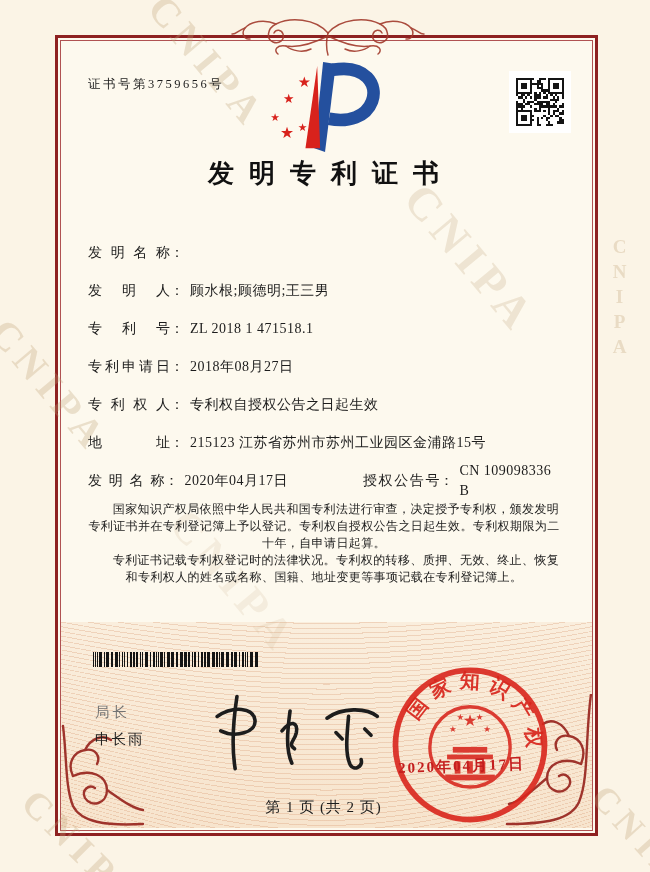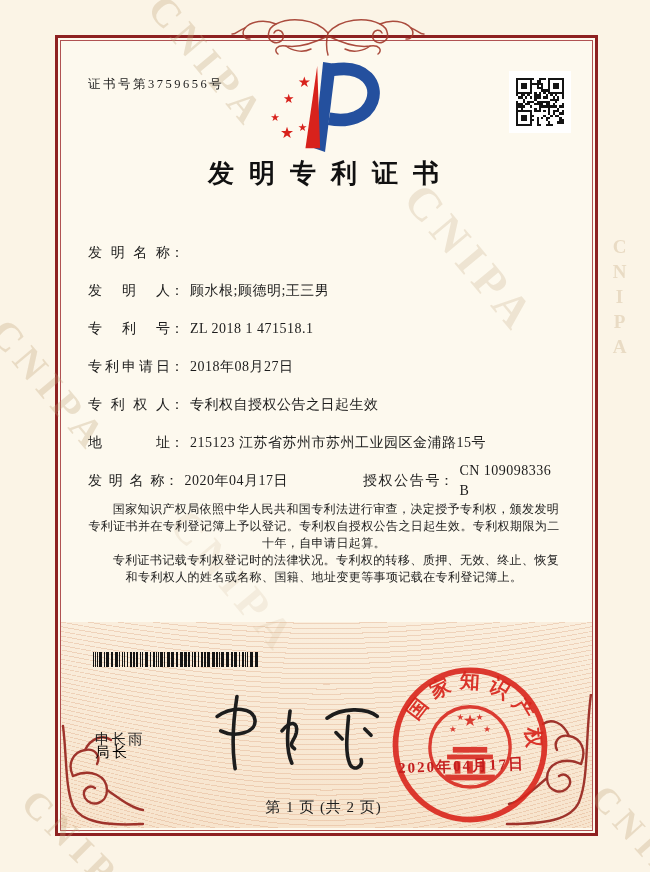--- a/index.html
+++ b/index.html
@@ -49,21 +49,21 @@
   .f-colon{margin-right:6px;}
   .f-val{letter-spacing:.5px;}
   .f-val1{display:inline-block; width:168px;}
   .gap2{margin-left:22px;font-family:Liberation Serif, serif;}
   
   .paras{position:absolute; left:88px; top:501px; width:472px;
     font-size:12px; line-height:17px; letter-spacing:.4px;text-align:center;}
   .paras p{margin:0; text-indent:2em;}
   
   .barcode{position:absolute; left:93px; top:652px;}
-  .sig-title{position:absolute; left:95px; top:743px; font-size:14.5px; letter-spacing:3px; color:#000000;}
+  .sig-title{position:absolute; left:95px; top:703px; font-size:14.5px; letter-spacing:3px; color:#737373;}
   .sig-name {position:absolute; left:95px; top:730px; font-size:14.5px; letter-spacing:2px; color:#222;}
   .autograph{position:absolute; left:192px; top:684px;}
   
   .seal{position:absolute; left:384px; top:659px; width:172px; height:172px;}
   .seal-date{
     position:absolute; left:398px; top:756px; width:170px;
     font-size:15px; font-weight:bold; color:#c41e1e; letter-spacing:2px;
     transform:rotate(-2deg);
   }
   

